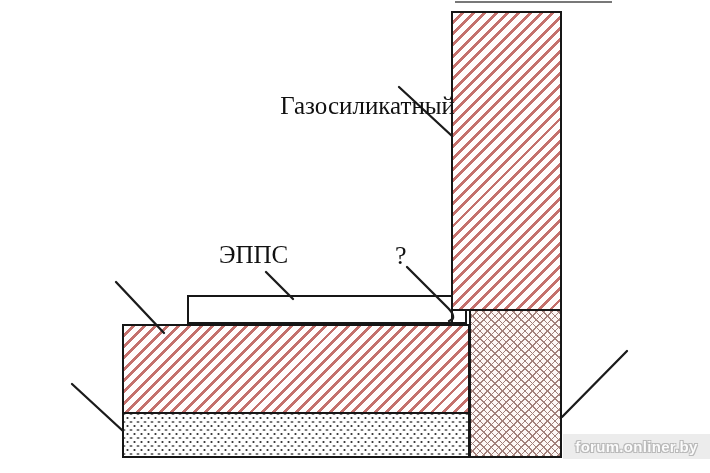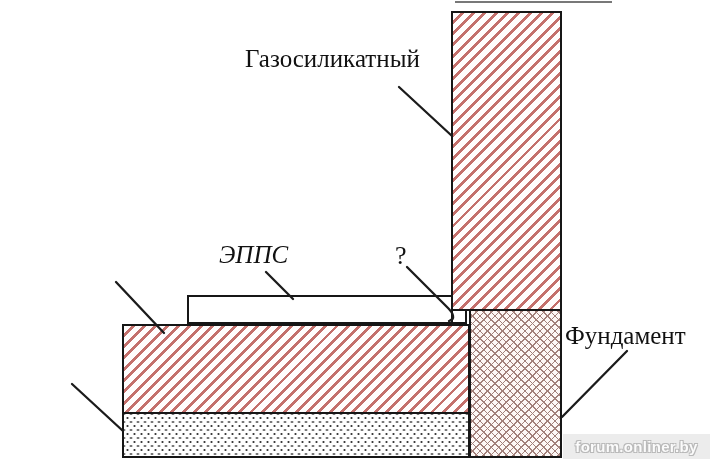--- a/index.html
+++ b/index.html
@@ -28,21 +28,21 @@
     background-image:
       radial-gradient(#3c3c3c 1px, rgba(0,0,0,0) 1.15px),
       radial-gradient(#3c3c3c 1px, rgba(0,0,0,0) 1.15px);
     background-size:7px 8px;
     background-position:0 0, 3.5px 4px;
   }
   .plain{background:#ffffff;}
   .lbl{
     position:absolute;color:#111;font-size:25px;line-height:29px;white-space:nowrap;
   }
-  #label-gas{text-align:left;width:210px;}
+  #label-gas{text-align:right;width:210px;margin-top:47px;}
   svg.overlay{position:absolute;left:0;top:0;pointer-events:none;}
   #top-crop-line{position:absolute;left:455px;top:1px;width:157px;height:2px;background:#787878;}
   #watermark{
     position:absolute;left:563px;top:434px;width:147px;height:25px;
     background:#ececec;display:flex;align-items:center;justify-content:center;
     font-family:"Liberation Sans","DejaVu Sans",sans-serif;font-weight:bold;font-size:15px;
     color:#fbfbfb;letter-spacing:0.3px;
     text-shadow:-1px -1px 0 #b9b9b9, 1px -1px 0 #b9b9b9, -1px 1px 0 #b9b9b9, 1px 1px 0 #b9b9b9;
   }
 </style>
@@ -73,22 +73,21 @@
       <line x1="116" y1="282" x2="164" y2="333"></line>
       <line x1="72" y1="384" x2="123" y2="431"></line>
       <line x1="627" y1="351" x2="562" y2="417"></line>
     </g>
   </svg>
 
   <div class="lbl" id="label-gas" style="left:245px;top:44px;">
     <div>Газосиликатный</div>
   </div>
 
-  <div class="lbl" style="left:219px;top:240px;font-style:italic;">ЭППС</div>
+  <div class="lbl" style="left:219px;top:240px;">ЭППС</div>
 
   <div class="lbl" style="left:395px;top:241px;font-size:26px;">?</div>
 
 
-  <div class="lbl" style="left:565px;top:321px;">Фундамент</div>
 
   <div id="watermark">forum.onliner.by</div>
 
 </div>
 
 </body></html>

